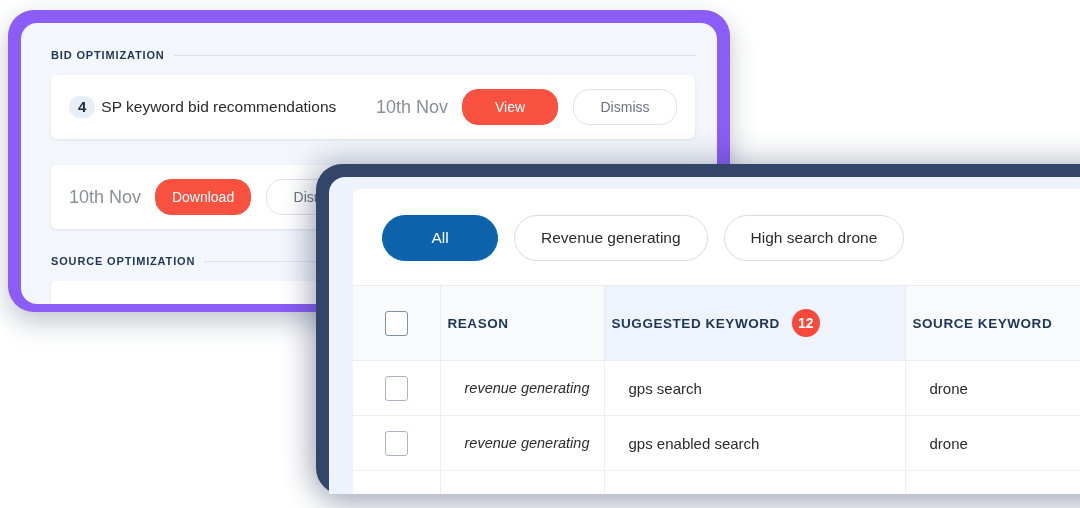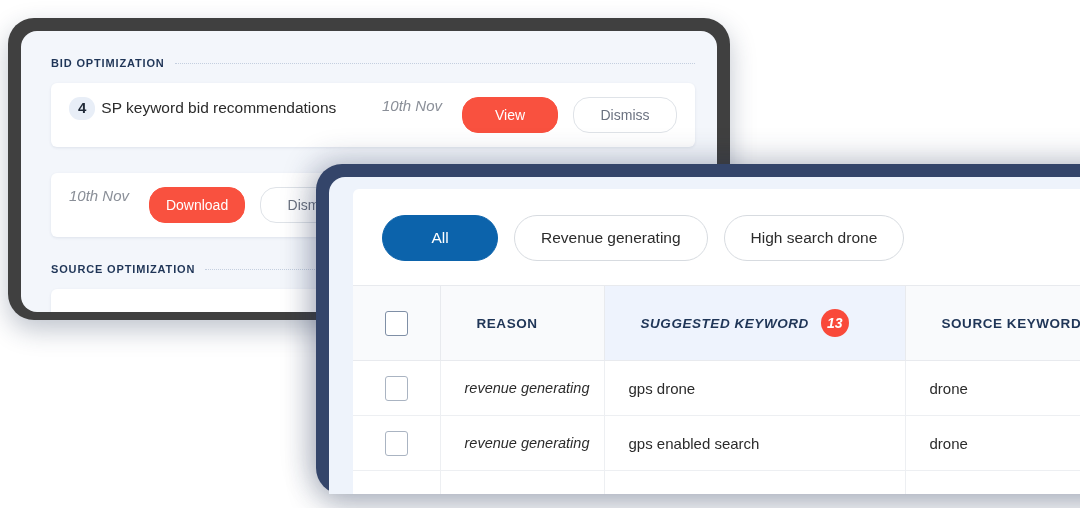--- a/index.html
+++ b/index.html
@@ -11,23 +11,23 @@
   }
   #stage {
     position: relative;
     width: 1080px; height: 508px;
     background: #ffffff;
   }
 
   
   #back-panel {
     position: absolute;
-    left: 8px; top: 18px;
+    left: 8px; top: 10px;
     width: 722px; height: 302px;
-    background: #404040;
+    background: #8b5cf6;
     border-radius: 26px;
     box-shadow: 0 10px 26px rgba(30,45,80,0.28);
   }
   #back-panel-screen {
     position: absolute;
     left: 13px; top: 13px;
     width: 696px; height: 281px;
     background: #f3f6fb;
     border-radius: 16px;
     overflow: hidden;
@@ -56,20 +56,21 @@
     height: 1px;
     border-top: 1px dotted #c4cfdf;
   }
 
   .rec-card {
     background: #ffffff;
     border-radius: 6px;
     box-shadow: 0 1px 3px rgba(40,60,100,0.10);
     padding: 14px 18px;
     display: flex;
+    align-items: center;
     min-height: 54px;
   }
   .rec-card + .section-head { margin-top: 26px; }
   .rec-card.spaced { margin-top: 26px; }
 
   .rec-text {
     flex: 1;
     font-size: 15.5px;
     color: #2b2b2b;
     line-height: 1.45;
@@ -80,25 +81,24 @@
     background: #e8eef7;
     color: #1f2937;
     font-weight: bold;
     font-size: 15px;
     border-radius: 11px;
     padding: 2px 9px;
     margin-right: 6px;
     line-height: 1.25;
   }
   .rec-date {
-    font-size: 15px;
+    font-size: 18px;
     color: #8a8f98;
     white-space: nowrap;
-    margin-right: 20px;
-    font-style: italic;
+    margin-right: 14px;
   }
   .btn {
     font-family: "Liberation Sans", sans-serif;
     font-size: 14px;
     border-radius: 16px;
     padding: 9px 0;
     text-align: center;
     cursor: pointer;
     white-space: nowrap;
   }
@@ -191,21 +191,21 @@
     height: 75px;
     background: #f9fafc;
     border-top: 1px solid #e8eaee;
     border-bottom: 1px solid #e8eaee;
     border-right: 1px solid #e8eaee;
     font-size: 13.5px;
     font-weight: bold;
     letter-spacing: 0.55px;
     color: #1f3557;
     text-align: left;
-    padding-left: 36px;
+    padding-left: 7px;
     vertical-align: middle;
   }
   #kw-table thead th.hl { background: #eef3fd; }
   #kw-table thead th.check-col { padding-left: 0; text-align: center; }
 
   #kw-table tbody td {
     height: 55px;
     border-bottom: 1px solid #edeff2;
     border-right: 1px solid #edeff2;
     font-size: 15px;
@@ -221,21 +221,21 @@
     display: inline-block;
     width: 23px; height: 25px;
     border: 1.5px solid #aab4c2;
     border-radius: 3px;
     background: #ffffff;
     cursor: pointer;
     vertical-align: middle;
   }
   thead .chk { border-color: #7f8fa6; }
 
-  .hdr-cell { display: flex; align-items: center; gap: 12px; font-style: italic; }
+  .hdr-cell { display: flex; align-items: center; gap: 12px; }
   .badge-count {
     display: inline-flex;
     align-items: center;
     justify-content: center;
     width: 28px; height: 28px;
     border-radius: 50%;
     background: #f9493a;
     color: #ffffff;
     font-size: 14px;
     font-weight: bold;
@@ -305,33 +305,33 @@
           </colgroup>
           <thead>
             <tr>
               <th class="check-col">
                 <span class="chk"></span>
               </th>
               <th>REASON</th>
               <th class="hl">
                 <span class="hdr-cell">
                   <span>SUGGESTED KEYWORD</span>
-                  <span class="badge-count">13</span>
+                  <span class="badge-count">12</span>
                 </span>
               </th>
               <th>SOURCE KEYWORD</th>
             </tr>
           </thead>
           <tbody>
             <tr>
               <td class="check-col">
                 <span class="chk"></span>
               </td>
               <td class="reason">revenue generating</td>
-              <td>gps drone</td>
+              <td>gps search</td>
               <td>drone</td>
             </tr>
             <tr>
               <td class="check-col">
                 <span class="chk"></span>
               </td>
               <td class="reason">revenue generating</td>
               <td>gps enabled search</td>
               <td>drone</td>
             </tr>

